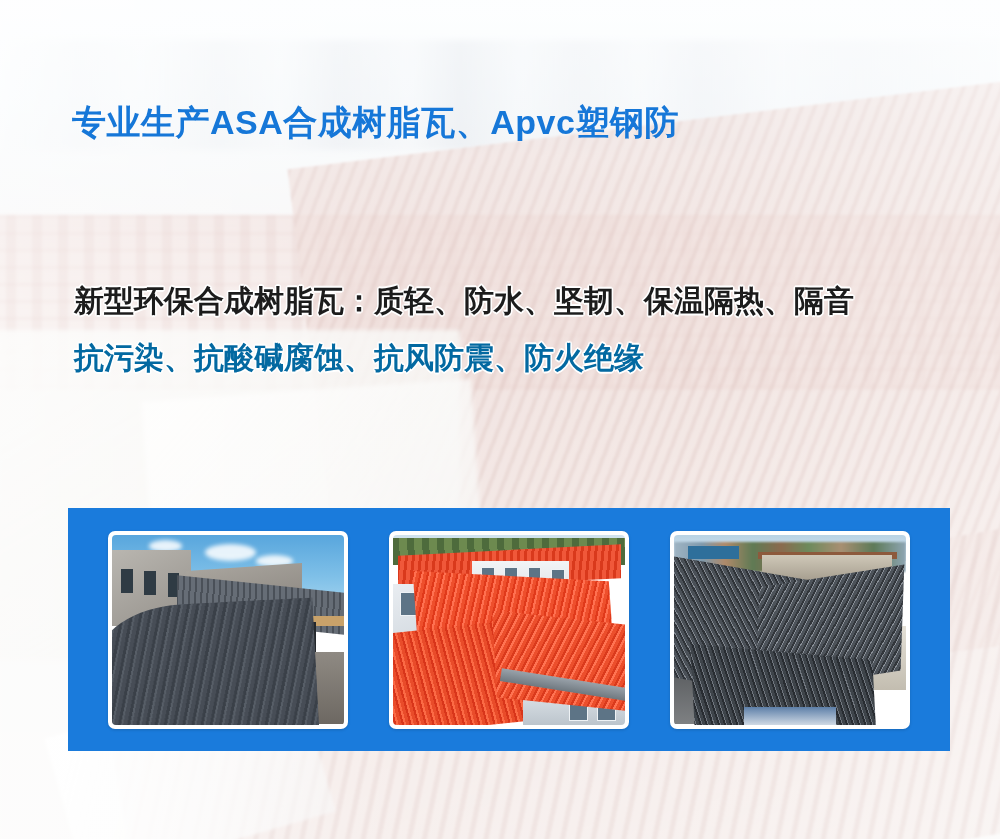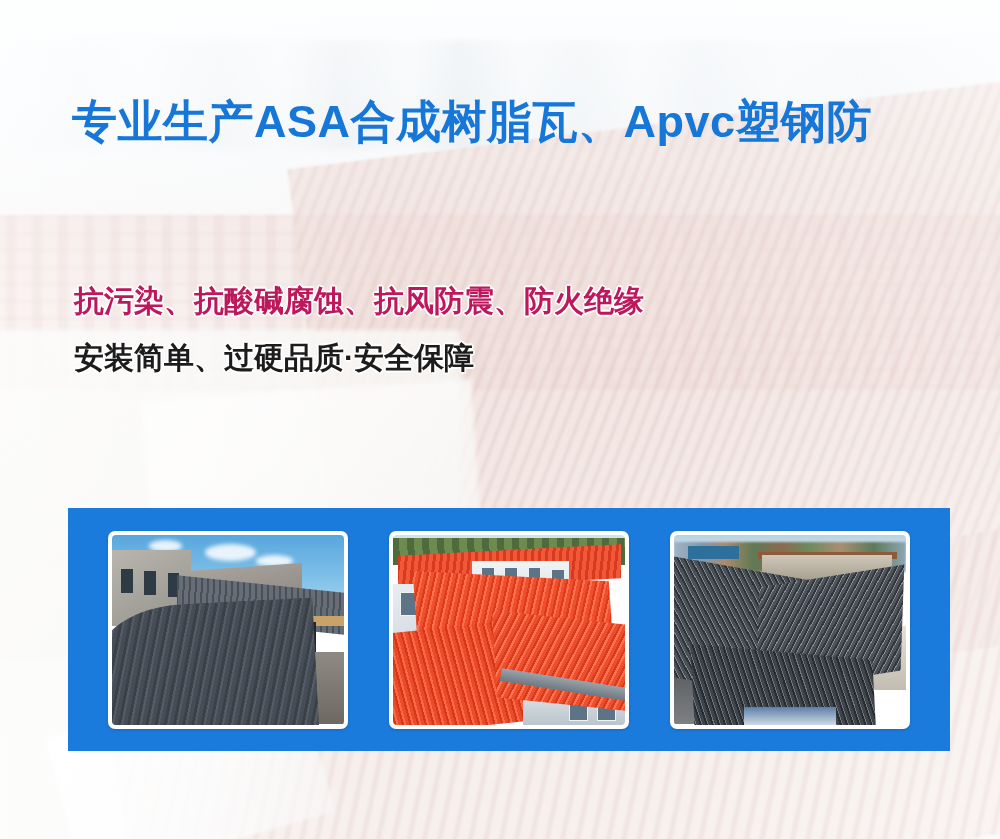--- a/index.html
+++ b/index.html
@@ -121,21 +121,21 @@
       linear-gradient(90deg, rgba(255,255,255,.50) 0%, rgba(255,255,255,.18) 38%,
                               rgba(255,255,255,.16) 70%, rgba(255,255,255,.30) 100%);
   }
 
   
   .headline {
     position: absolute;
     left: 72px;
     top: 92px;
     width: 880px;
-    font-size: 45px;
+    font-size: 34px;
     line-height: 60px;
     font-weight: bold;
     letter-spacing: .5px;
     white-space: nowrap;
   }
   .headline .hl-line { display: block; }
 
   .subhead {
     position: absolute;
     left: 74px;
@@ -362,22 +362,22 @@
     <div class="bg-roof-lower"></div>
     <div class="bg-gable"></div>
     <div class="bg-veil"></div>
   </div>
 
   <div class="headline" style="color: rgb(22, 119, 216);">
     <span class="hl-line">专业生产ASA合成树脂瓦、Apvc塑钢防</span>
   </div>
 
   <div class="subhead">
-    <span class="sh-line" style="color: #be185d;">抗污染、抗酸碱腐蚀、抗风防震、防火绝缘</span>
-    <span class="sh-line" style="color: rgb(28, 28, 28);">安装简单、过硬品质·安全保障</span>
+    <span class="sh-line" style="color: rgb(28, 28, 28);">新型环保合成树脂瓦：质轻、防水、坚韧、保温隔热、隔音</span>
+    <span class="sh-line" style="color: #0369a1;">抗污染、抗酸碱腐蚀、抗风防震、防火绝缘</span>
   </div>
 
   <div class="gallery-panel" style="background: rgb(26, 123, 220);">
 
     <div class="photo-frame" style="background: rgb(255, 255, 255);">
       <div class="photo">
         <div class="ph1-sky"></div>
         <div class="ph1-cloud" style="left:40%;top:5%;width:22%;height:9%"></div>
         <div class="ph1-cloud" style="left:62%;top:11%;width:16%;height:6%"></div>
         <div class="ph1-cloud" style="left:16%;top:3%;width:14%;height:6%"></div>

